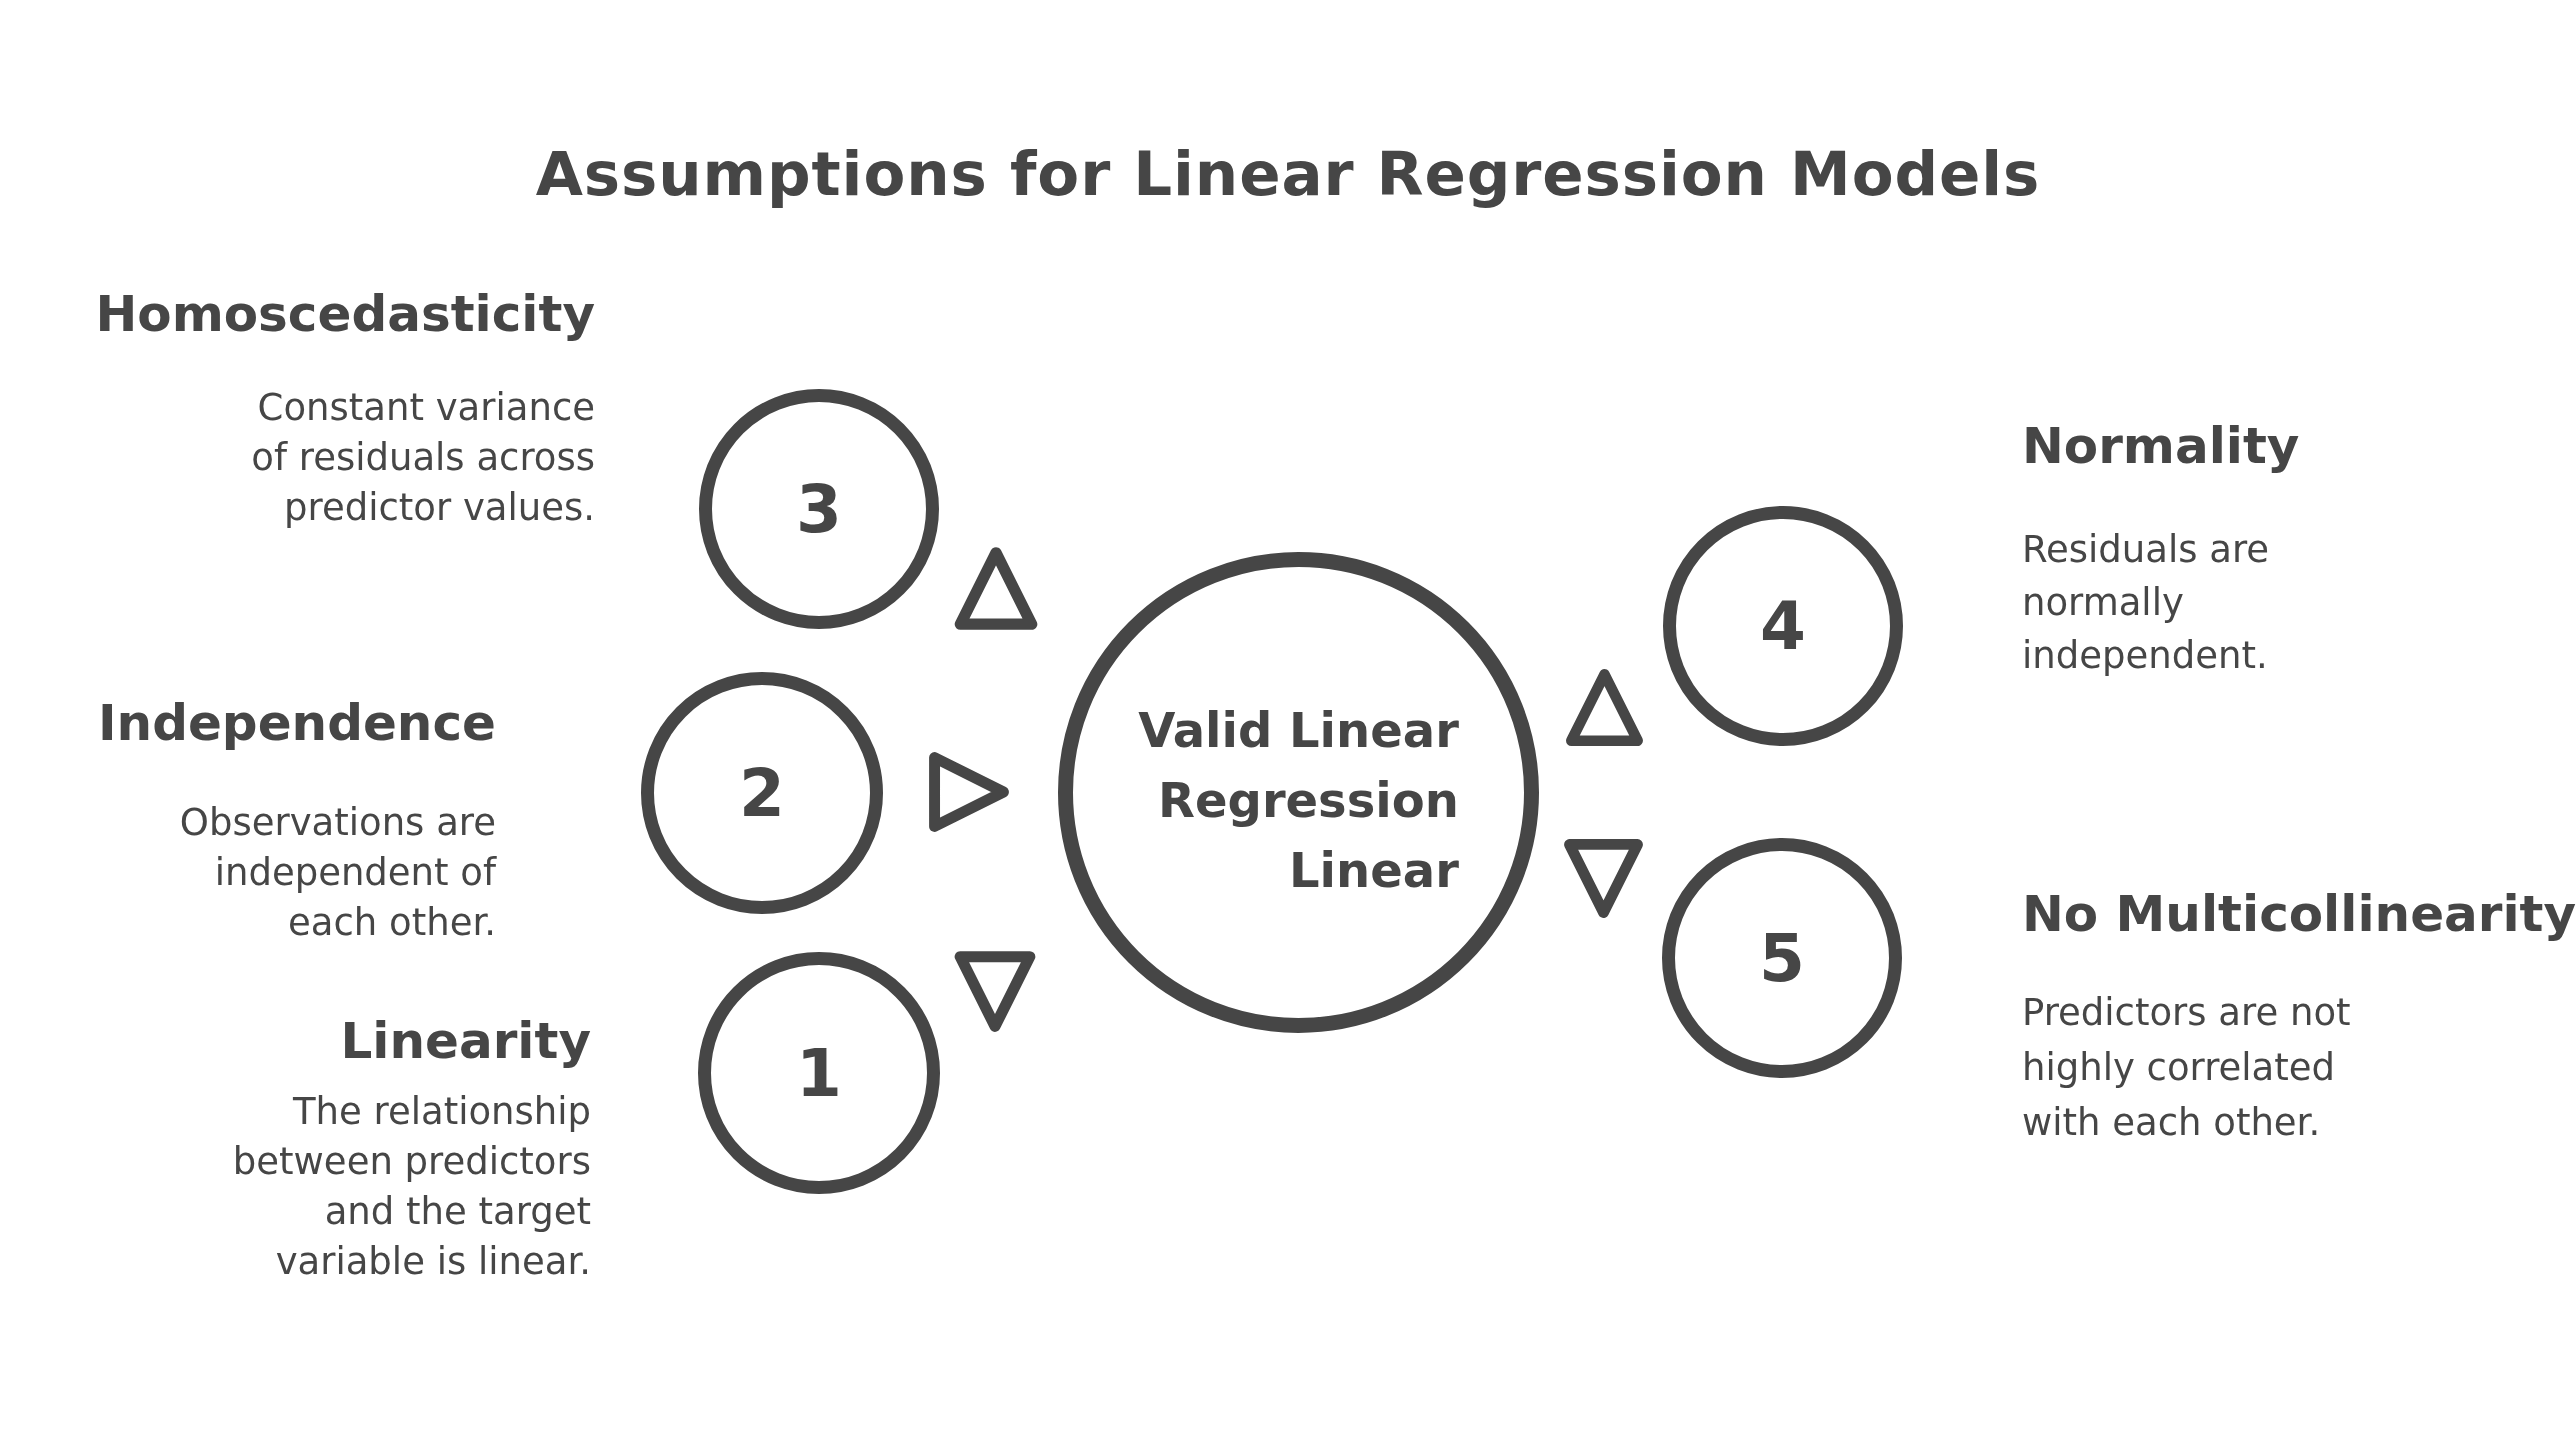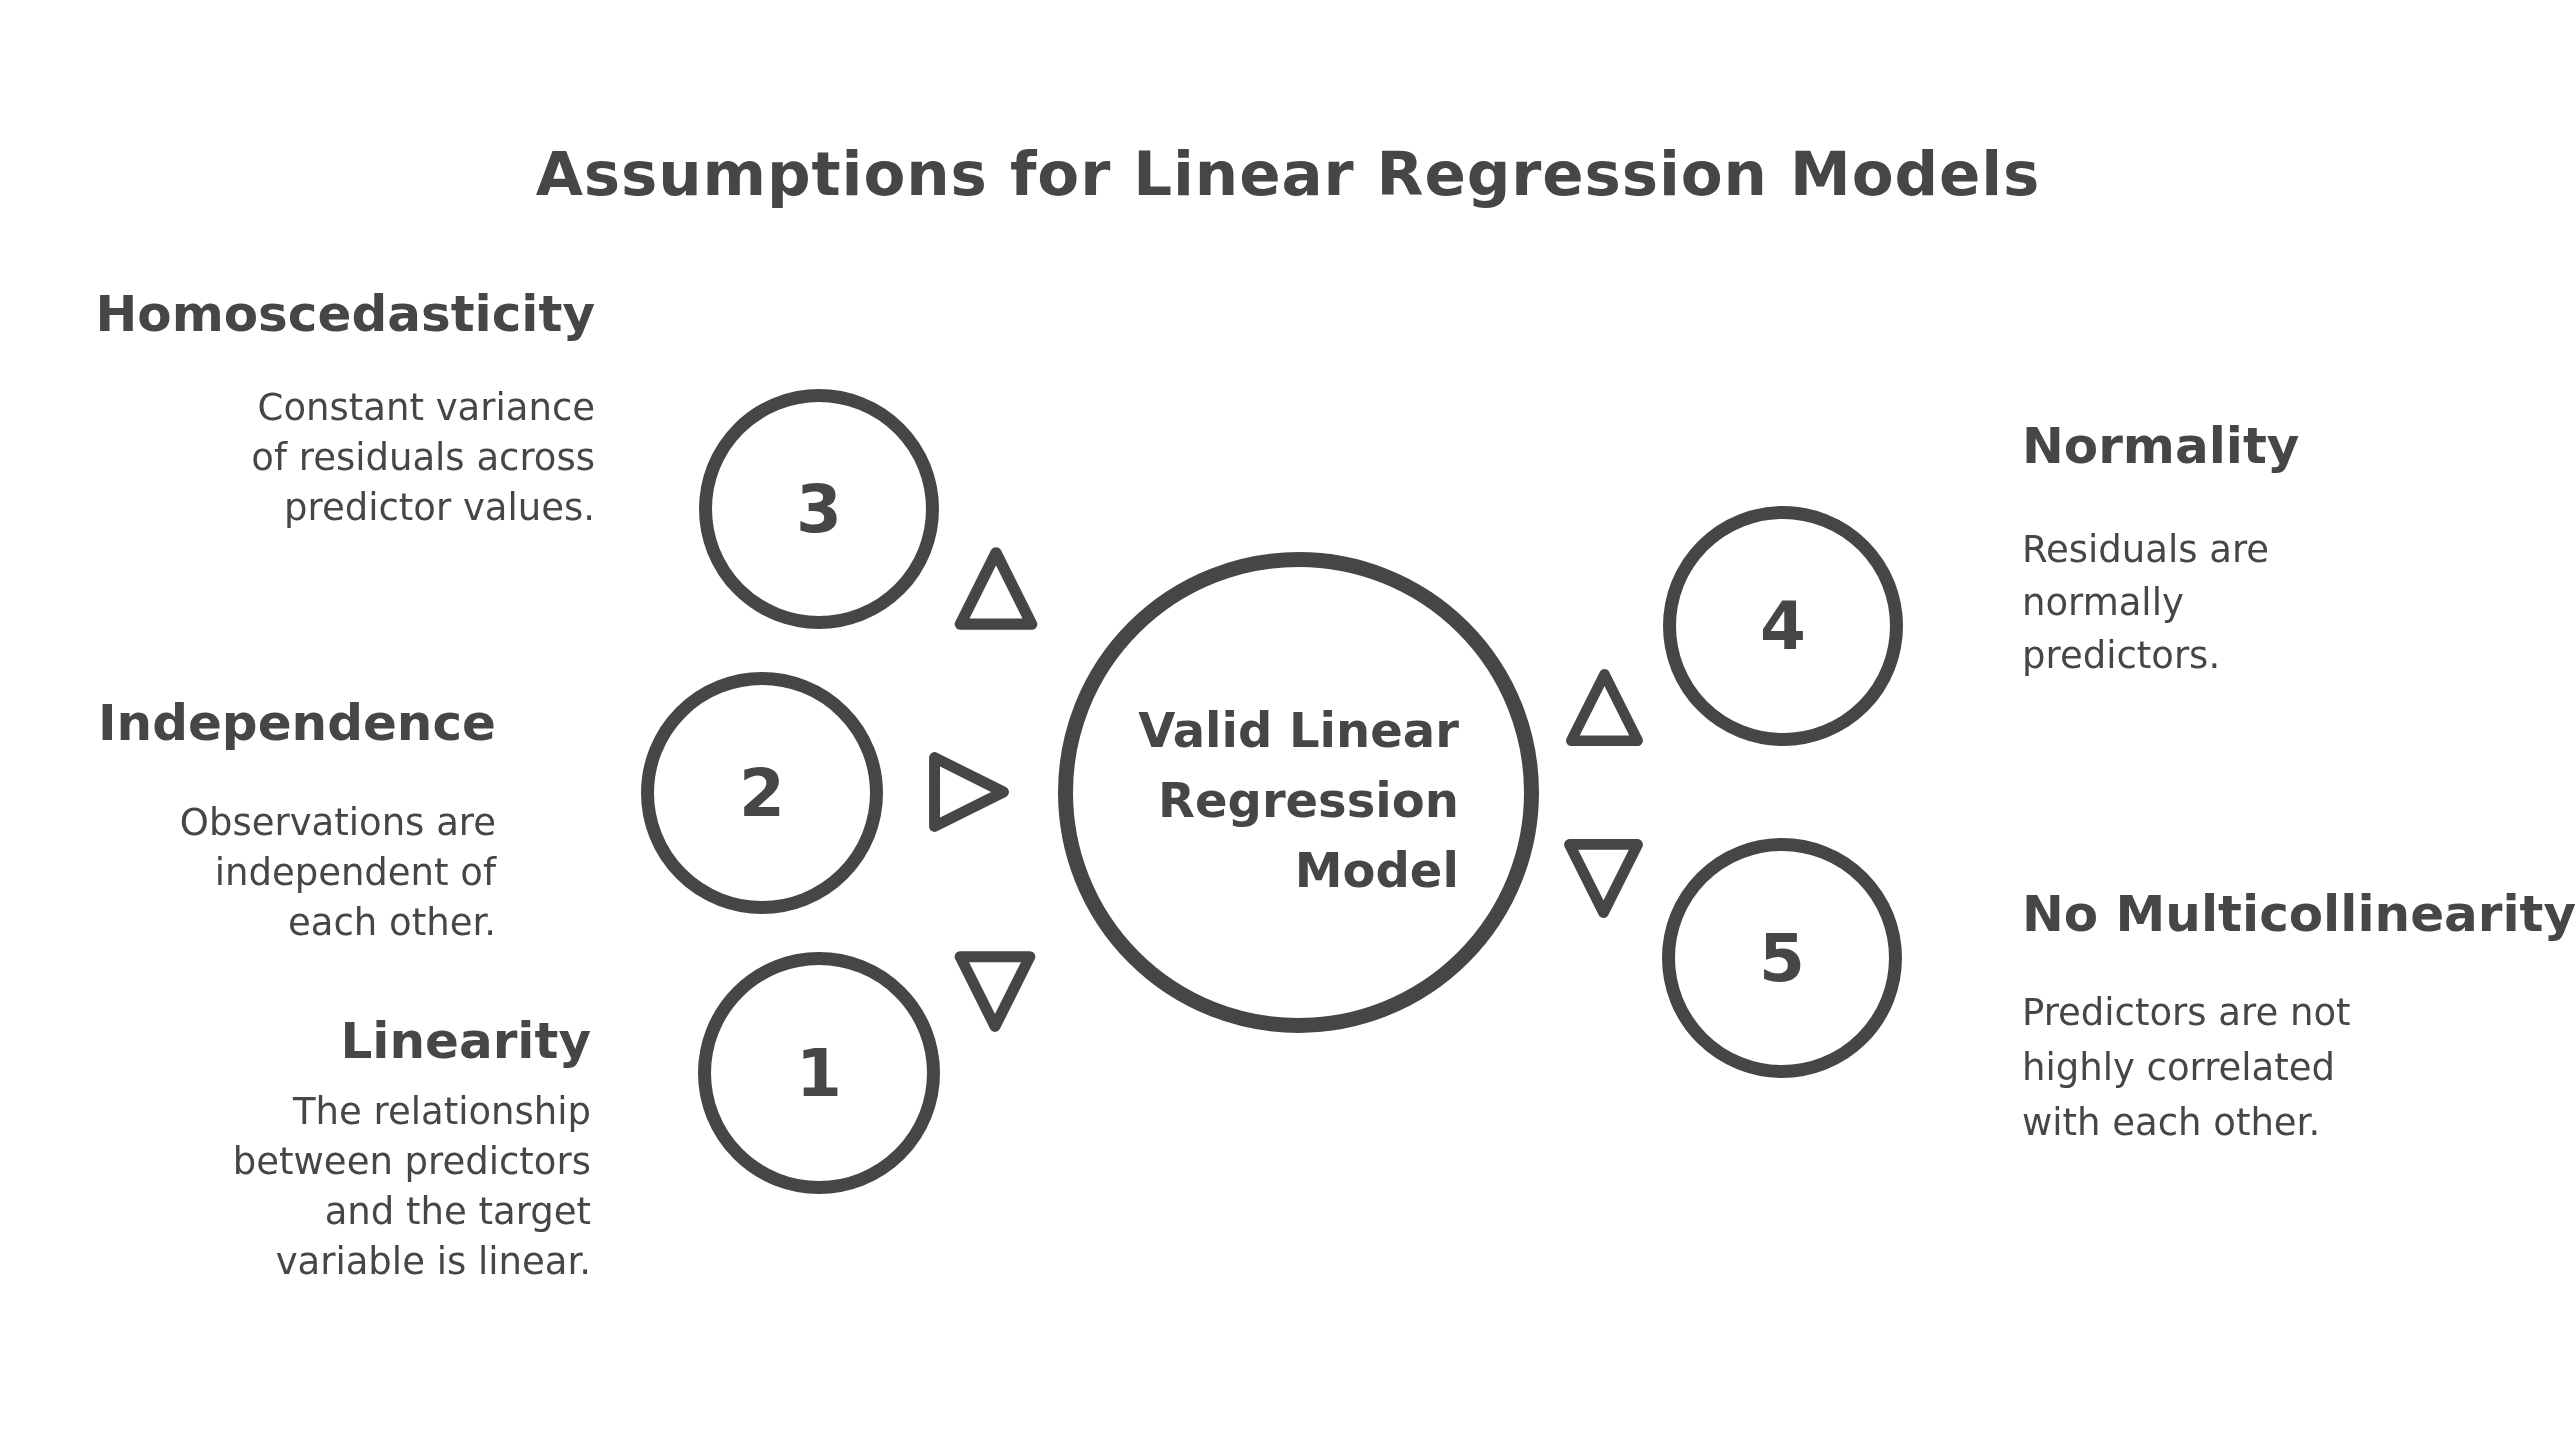--- a/index.html
+++ b/index.html
@@ -101,21 +101,21 @@
       <div>and the target</div>
       <div>variable is linear.</div>
     </div>
   </div>
 
   <div class="block block-norm align-left">
     <div class="heading">Normality</div>
     <div class="desc">
       <div>Residuals are</div>
       <div>normally</div>
-      <div>predictors.</div>
+      <div>independent.</div>
     </div>
   </div>
 
   <div class="block block-multi align-left">
     <div class="heading">No Multicollinearity</div>
     <div class="desc">
       <div>Predictors are not</div>
       <div>highly correlated</div>
       <div>with each other.</div>
     </div>
@@ -134,21 +134,21 @@
     <span class="num">4</span>
   </div>
   <div class="circle c5">
     <span class="num">5</span>
   </div>
 
   <div class="circle cbig">
     <div class="center-label">
       <div>Valid Linear</div>
       <div>Regression</div>
-      <div>Model</div>
+      <div>Linear</div>
     </div>
   </div>
 
   <span class="tri tri-up-left">
     <svg width="92" height="87" viewBox="0 0 100 100">
       <polygon points="50,9 91,91 9,91" fill="none" stroke="#464646" stroke-width="13" stroke-linejoin="round" stroke-linecap="round"></polygon>
     </svg>
   </span>
   <span class="tri tri-right">
     <svg width="90" height="84" viewBox="0 0 100 100">

